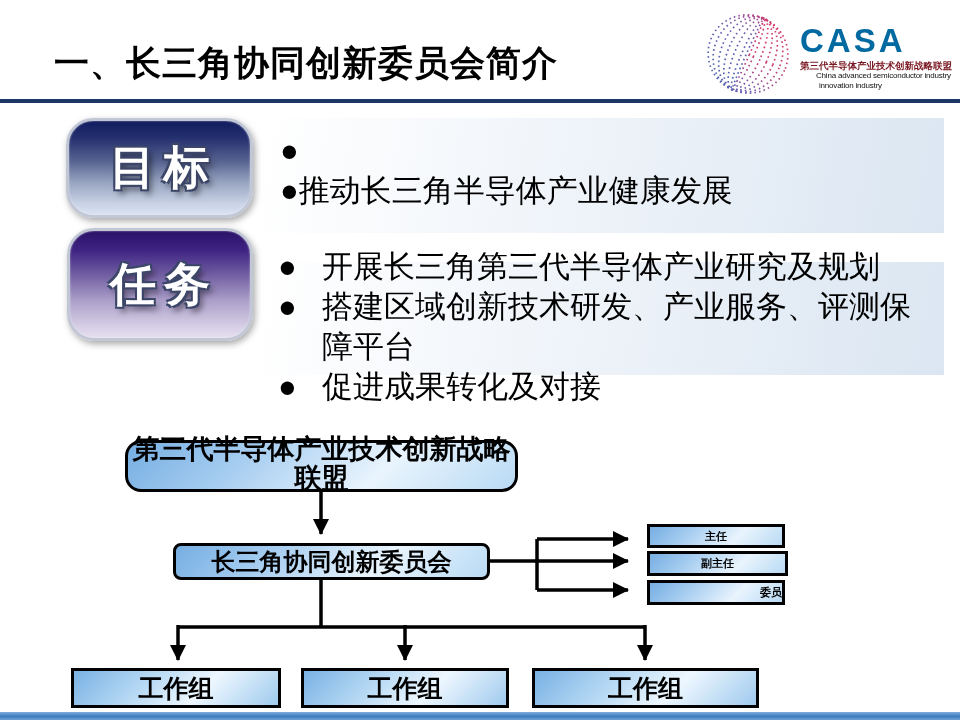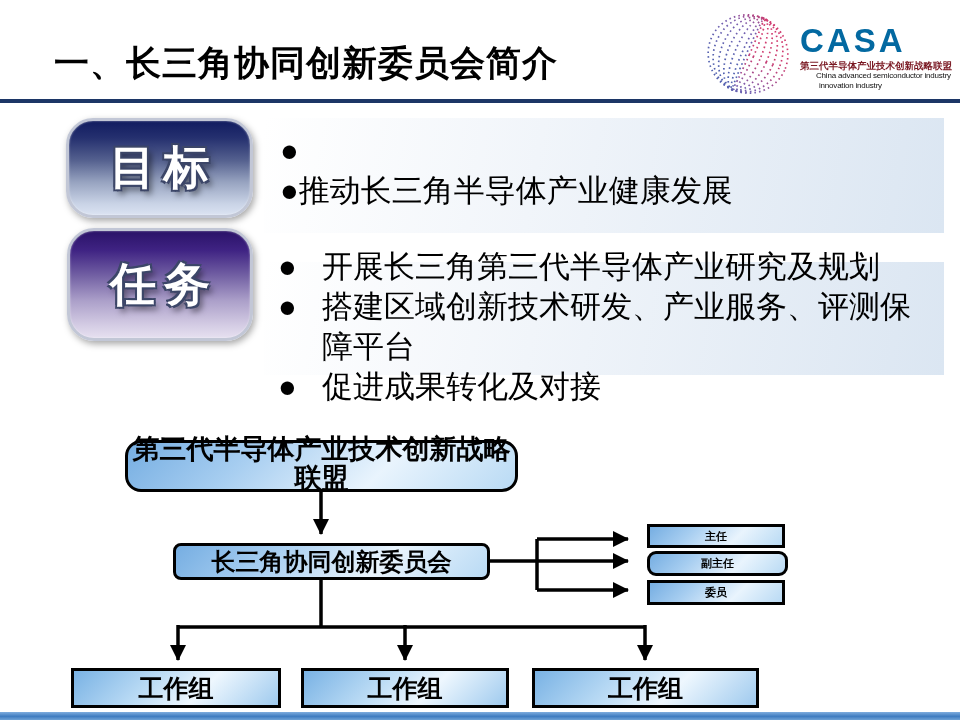--- a/index.html
+++ b/index.html
@@ -91,22 +91,22 @@
   .box-alliance .obox-label{
     position:absolute;left:0;right:0;top:-8px;text-align:center;
     font-size:27px;line-height:29px;font-weight:bold;
   }
   .box-committee{
     left:173px;top:543px;width:317px;height:37px;border-radius:8px;
     font-size:24px;
   }
   .role-box{left:647px;width:138px;font-size:11px;}
   .box-director{top:524px;height:24px;}
-  .box-vice{top:551px;width:141px;height:25px;border-radius:9px;}
-  .box-member{top:580px;height:25px;}
+  .box-vice{top:551px;width:141px;height:25px;}
+  .box-member{top:580px;height:25px;justify-content:flex-end;}
   .wg-box{top:668px;height:40px;font-size:25px;
     background:linear-gradient(135deg,#79b2e4 0%,#bcdcf5 38%,#eef7fe 62%,#9fcaee 100%);text-align:right;}
   .box-wg1{left:71px;width:210px;}
   .box-wg2{left:301px;width:208px;}
   .box-wg3{left:532px;width:227px;}
   .connectors{position:absolute;left:0;top:0;width:960px;height:720px;pointer-events:none;}
   
   .bottom-bar{
     position:absolute;left:0;top:712px;width:960px;height:8px;
     background:linear-gradient(to bottom,#7fadd f0 0%,#4a86c8 55%,#6fa2d6 100%);

